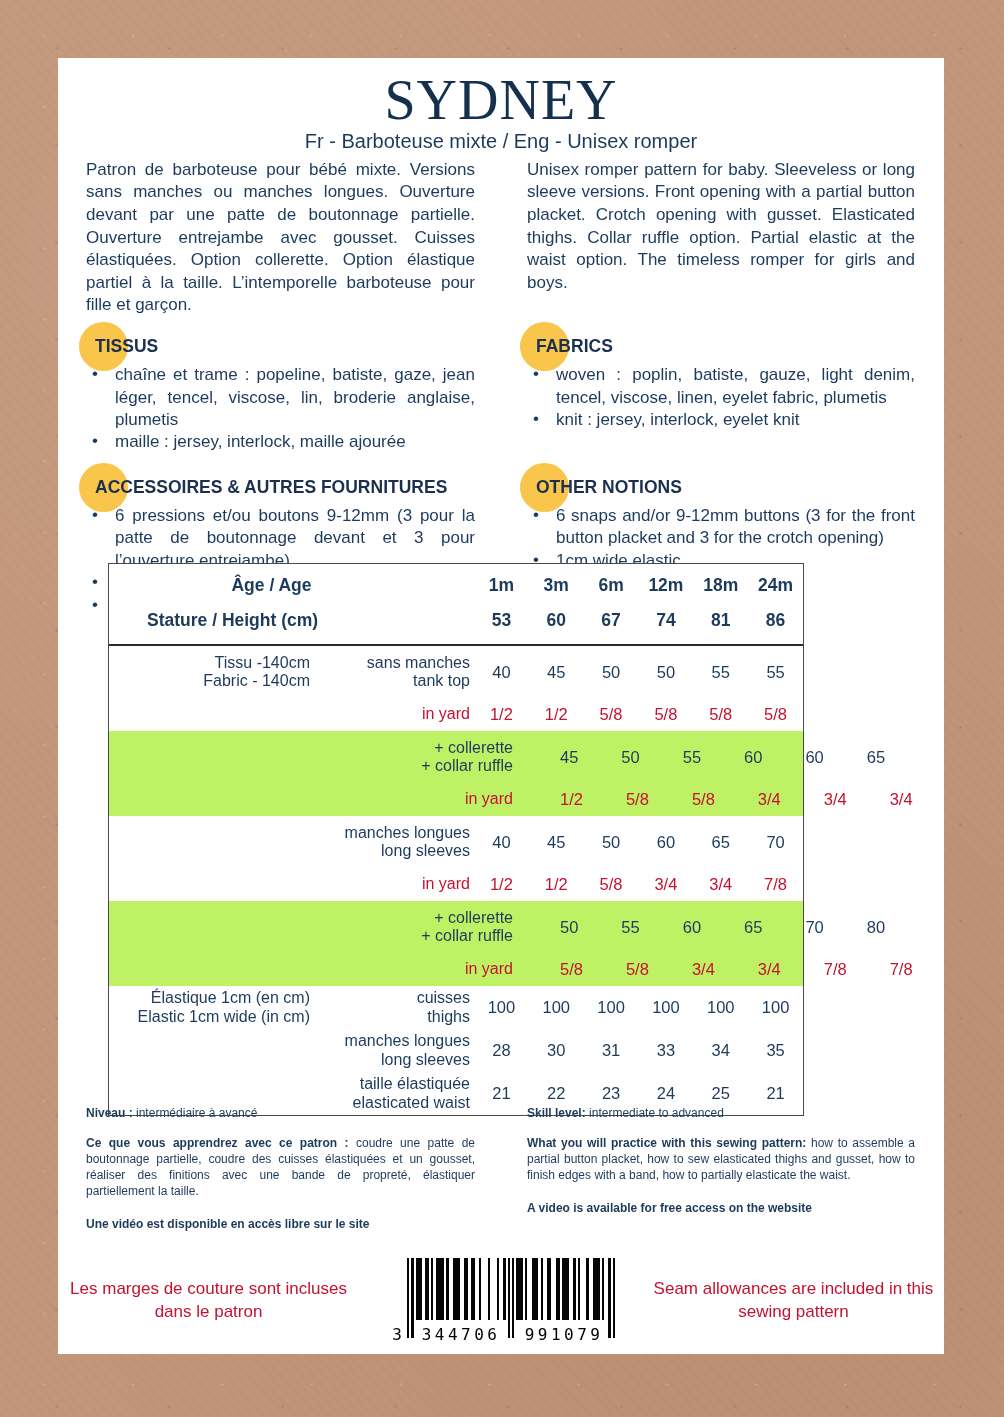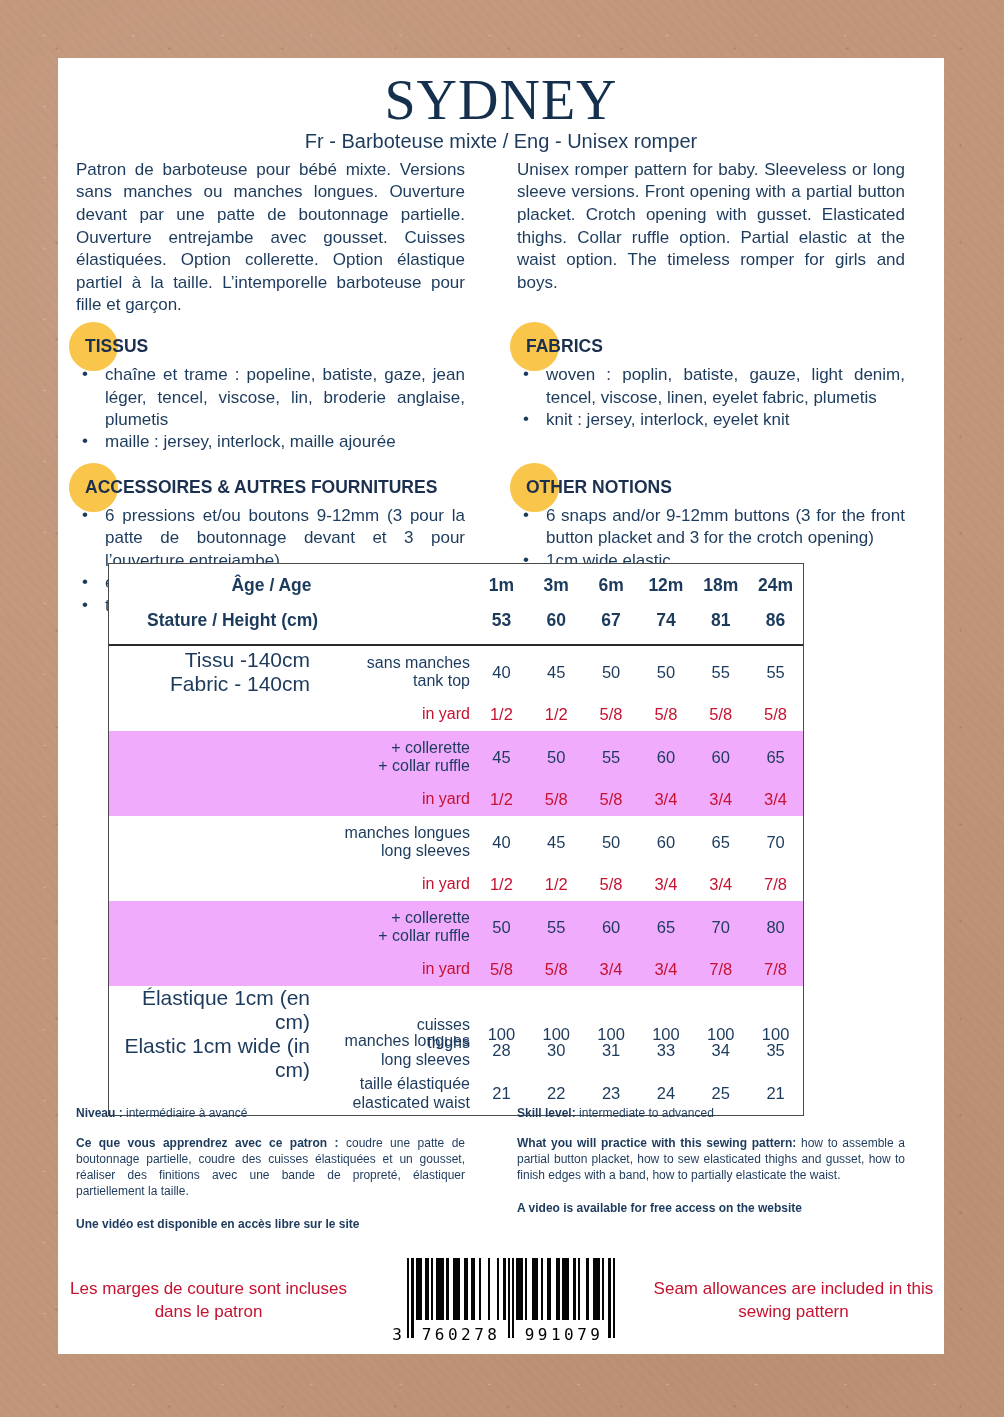--- a/index.html
+++ b/index.html
@@ -20,21 +20,21 @@
     background:#fff;color:#1c3a5c;
   }
   
   .hdr{padding-top:13px;text-align:center;}
   .hdr h1{
     margin:0;font-family:"Liberation Serif","DejaVu Serif",serif;
     font-size:56px;line-height:1.05;font-weight:400;color:#14304d;letter-spacing:1px;
   }
   .hdr .sub{font-size:20px;color:#1c3a5c;margin-top:0px;}
   
-  .cols{display:grid;grid-template-columns:389px 388px;column-gap:52px;margin:0 24px 0 18px;}
+  .cols{display:grid;grid-template-columns:389px 388px;column-gap:52px;margin:0 24px 0 28px;}
   .intro-row{margin-top:6px;}
   p.intro{margin:0;min-height:140px;font-size:17px;line-height:1.33;text-align:justify;}
   .sec{margin-top:17px;position:relative;}
   .sec2{margin-top:21px;}
   .sec h2{
     position:relative;margin:0;font-size:17.5px;font-weight:700;color:#1b2f4e;
     padding-left:9px;z-index:1;height:24px;line-height:24px;
   }
   .hl-dot{
     position:absolute;left:-7px;top:-12px;width:49px;height:49px;border-radius:50%;
@@ -51,27 +51,27 @@
     border:1px solid #4a4a4a;background:#fff;font-size:16.5px;
   }
   .t-row{display:grid;grid-template-columns:215px 150px repeat(6,1fr);align-items:center;}
   .t-head{border-bottom:2.5px solid #2b2b2b;padding:4px 0 6px 0;}
   .t-head .t-row{height:35px;}
   .t-head .lab{grid-column:1 / span 2;font-weight:700;font-size:17.5px;}
   .t-head .lab.age{text-align:center;padding-right:40px;}
   .t-head .lab.hgt{text-align:left;padding-left:38px;}
   .t-head .c-val{font-weight:700;font-size:17.5px;}
   .c-val{text-align:center;}
-  .c-group{text-align:right;padding-right:14px;font-size:21px;line-height:1.15;}
+  .c-group{text-align:right;padding-right:14px;font-size:16px;line-height:1.15;}
   .c-label{text-align:right;font-size:16px;line-height:1.15;padding-right:4px;}
   .r-main{height:52px;}
   .r-yard{height:33px;color:#c41230;}
   .r-yard .c-label{color:#c41230;}
   .r-elastic{height:43px;}
-  .shaded{background:#f0abfc;}
+  .shaded{background:#bef264;gap:43px;}
   
   .footer-area{position:absolute;top:1048px;left:0;width:100%;}
   .footer-area .fcol p{margin:0;font-size:12px;line-height:1.33;}
   .footer-area .learn{margin-top:14px !important;text-align:justify;}
   .footer-area .video{margin-top:17px !important;font-weight:700;}
   .footer-area strong{font-weight:700;}
   
   .bottom-area{
     position:absolute;top:1198px;left:0;width:100%;height:90px;
     display:flex;align-items:center;justify-content:center;gap:30px;
@@ -410,19 +410,19 @@
           <div class="m b"></div>
           <div class="m"></div>
           <div class="m b"></div>
           <div class="m"></div>
           <div class="m"></div>
           <div class="m b g"></div>
           <div class="m g"></div>
           <div class="m b g"></div>
         </div>
       <span class="bc-digit bc-d1">3</span>
-      <span class="bc-digit bc-d2">760278</span>
+      <span class="bc-digit bc-d2">344706</span>
       <span class="bc-digit bc-d3">991079</span>
     </div>
     <div class="seam-note">Seam allowances are included in this sewing pattern</div>
   </div>
 
 </div>
 
 </body></html>

